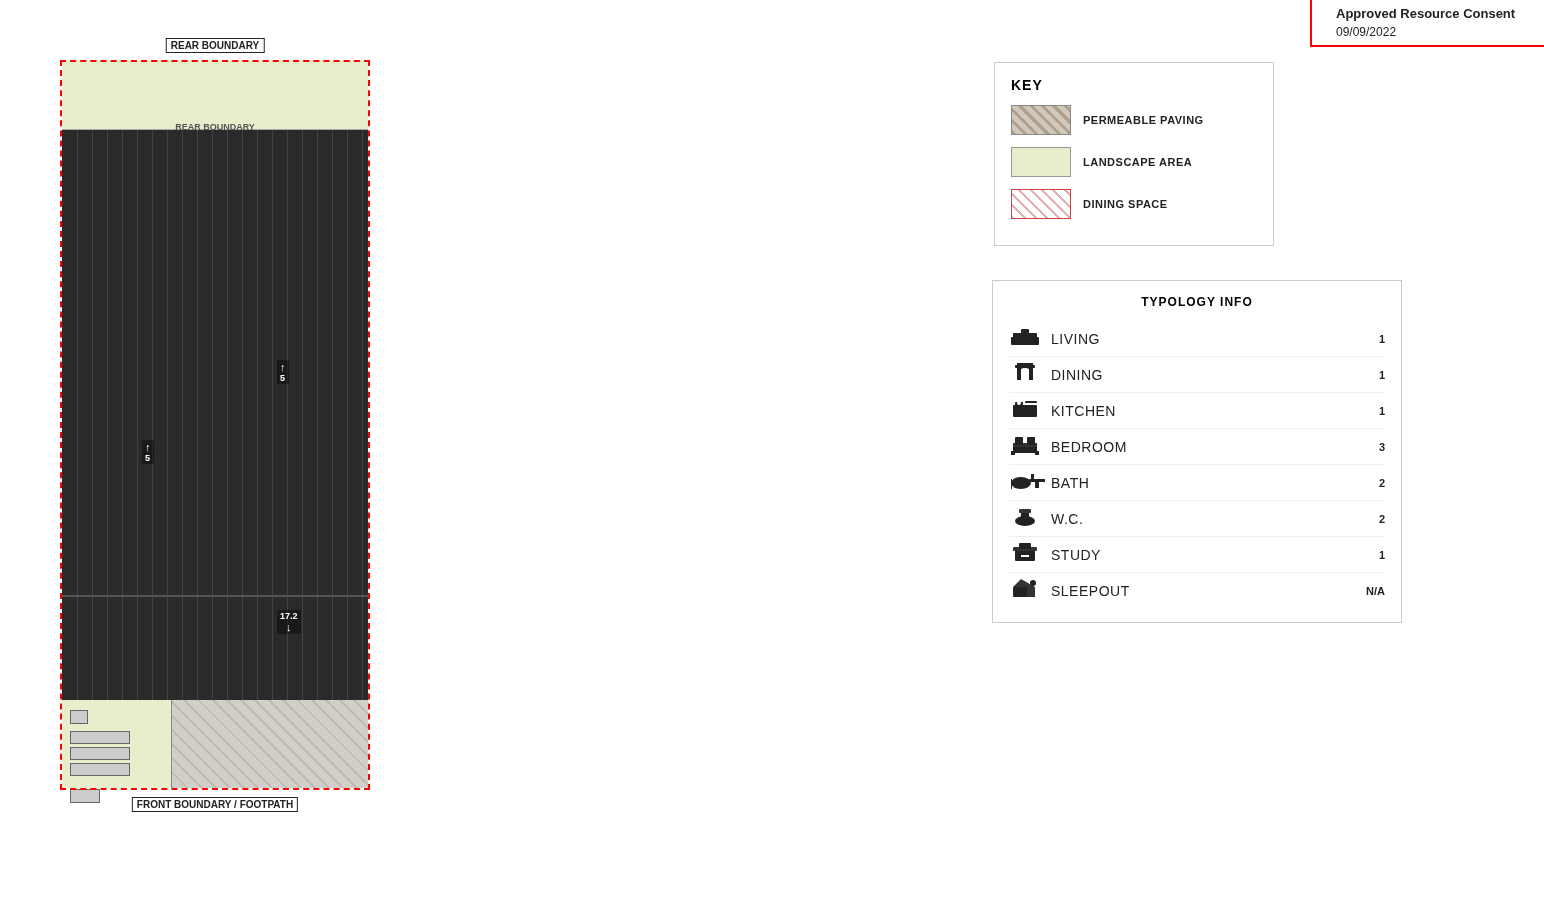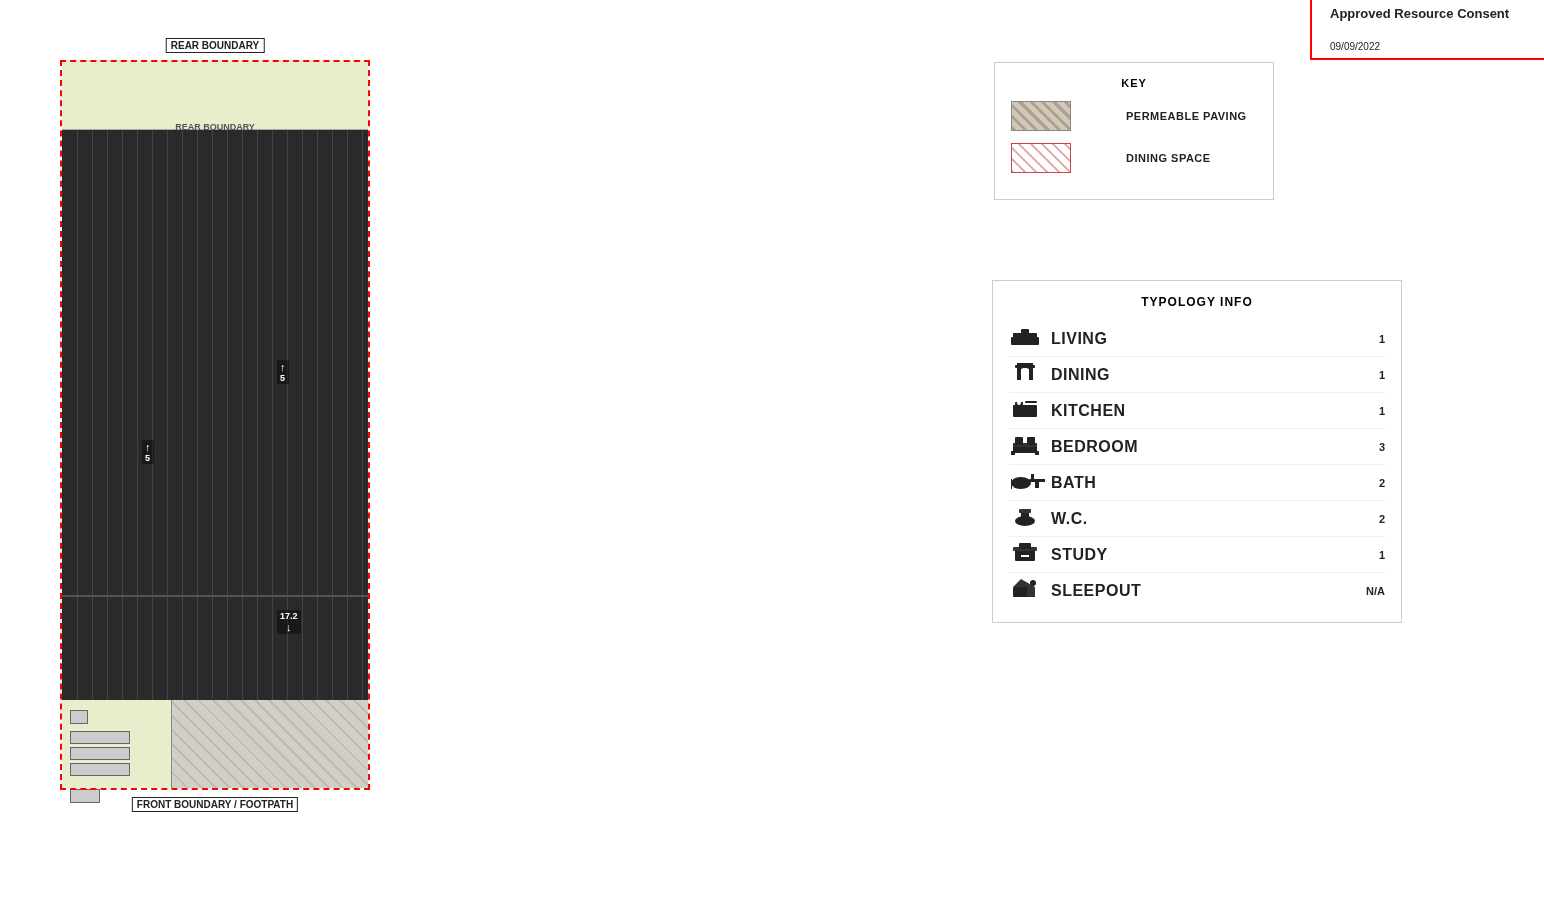--- a/index.html
+++ b/index.html
@@ -13,31 +13,31 @@
     }
 
     
     .stamp-area {
       position: absolute;
       top: 0;
       right: 0;
       width: 234px;
       border-left: 2px solid red;
       border-bottom: 2px solid red;
-      padding: 6px 18px;
+      padding: 6px 24px;
     }
     .stamp-title {
       font-size: 13px;
       font-weight: bold;
       color: #222;
     }
     .stamp-date {
-      font-size: 10px;
-      color: #222;
-      margin-top: 20px;
+      font-size: 12px;
+      color: #222;
+      margin-top: 4px;
     }
 
     
     .site-plan {
       position: absolute;
       top: 60px;
       left: 60px;
       width: 310px;
       height: 730px;
     }
@@ -226,44 +226,42 @@
     .key-panel {
       position: absolute;
       top: 62px;
       right: 270px;
       width: 280px;
       border: 1px solid #ccc;
       background: #fff;
       padding: 14px 16px;
     }
     .key-title {
-      font-size: 11px;
-      font-weight: bold;
-      text-align: center;
+      font-size: 14px;
+      font-weight: bold;
       margin-bottom: 12px;
       letter-spacing: 1px;
     }
     .key-item {
       display: flex;
       align-items: center;
       margin-bottom: 12px;
       gap: 12px;
     }
     .key-swatch {
       width: 60px;
       height: 30px;
       flex-shrink: 0;
       border: 1px solid #aaa;
     }
     .key-label {
       font-size: 11px;
       font-weight: bold;
       letter-spacing: 0.5px;
       color: #222;
-      margin-left: 43px;
     }
 
     
     .swatch-permeable {
       background-image: repeating-linear-gradient(
         45deg,
         #b0a090 0px, #b0a090 3px,
         #d0c8b8 3px, #d0c8b8 8px
       );
       border-color: #888;
@@ -319,22 +317,22 @@
       border-bottom: none;
       justify-content: center;
     }
     .typo-icon {
       width: 32px;
       font-size: 18px;
       text-align: center;
       flex-shrink: 0;
     }
     .typo-label {
-      font-size: 16px;
-      font-weight: bold;
+      font-size: 14px;
+      font-weight: normal;
       letter-spacing: 0.5px;
       flex: 1;
       color: #222;
     }
     .typo-value {
       font-size: 11px;
       font-weight: bold;
       color: #222;
       min-width: 30px;
       text-align: right;
@@ -436,20 +434,24 @@
 </div>
 
 <div class="key-panel">
   <div class="key-title">KEY</div>
 
   <div class="key-item">
     <div class="key-swatch swatch-permeable"></div>
     <span class="key-label">PERMEABLE PAVING</span>
   </div>
 
+  <div class="key-item">
+    <div class="key-swatch swatch-landscape"></div>
+    <span class="key-label">LANDSCAPE AREA</span>
+  </div>
 
 
   <div class="key-item">
     <div class="key-swatch swatch-outlook"></div>
     <span class="key-label">DINING SPACE</span>
   </div>
 </div>
 
 <div class="typology-panel">
   <div class="typology-title">TYPOLOGY INFO</div>

